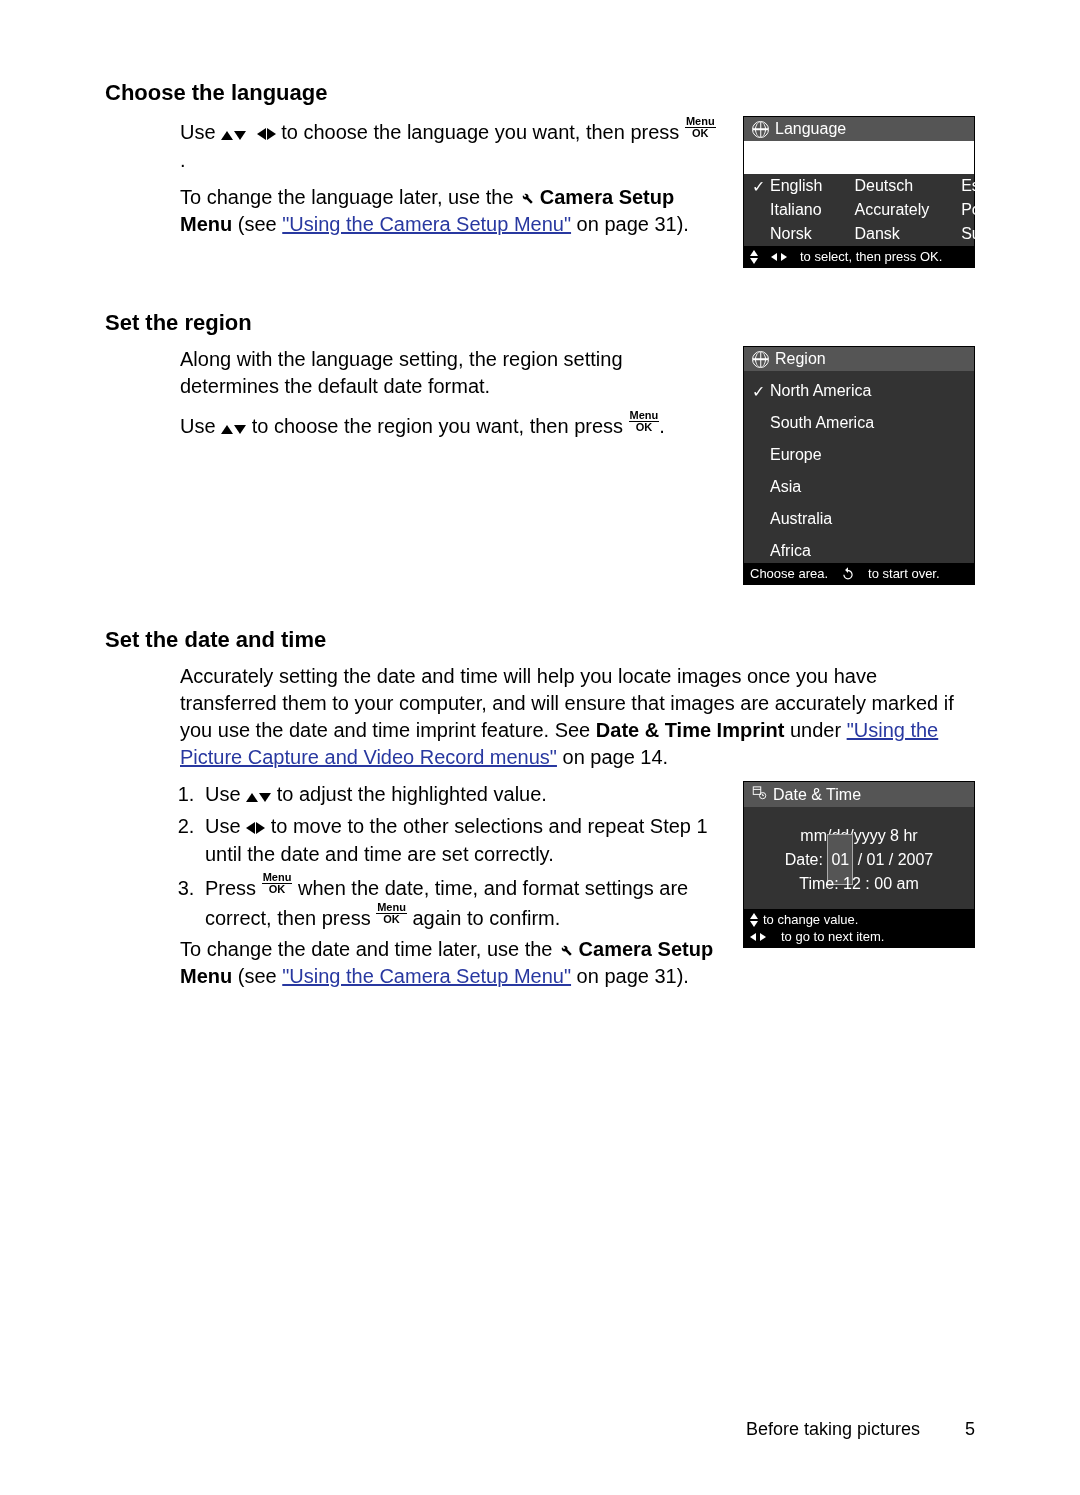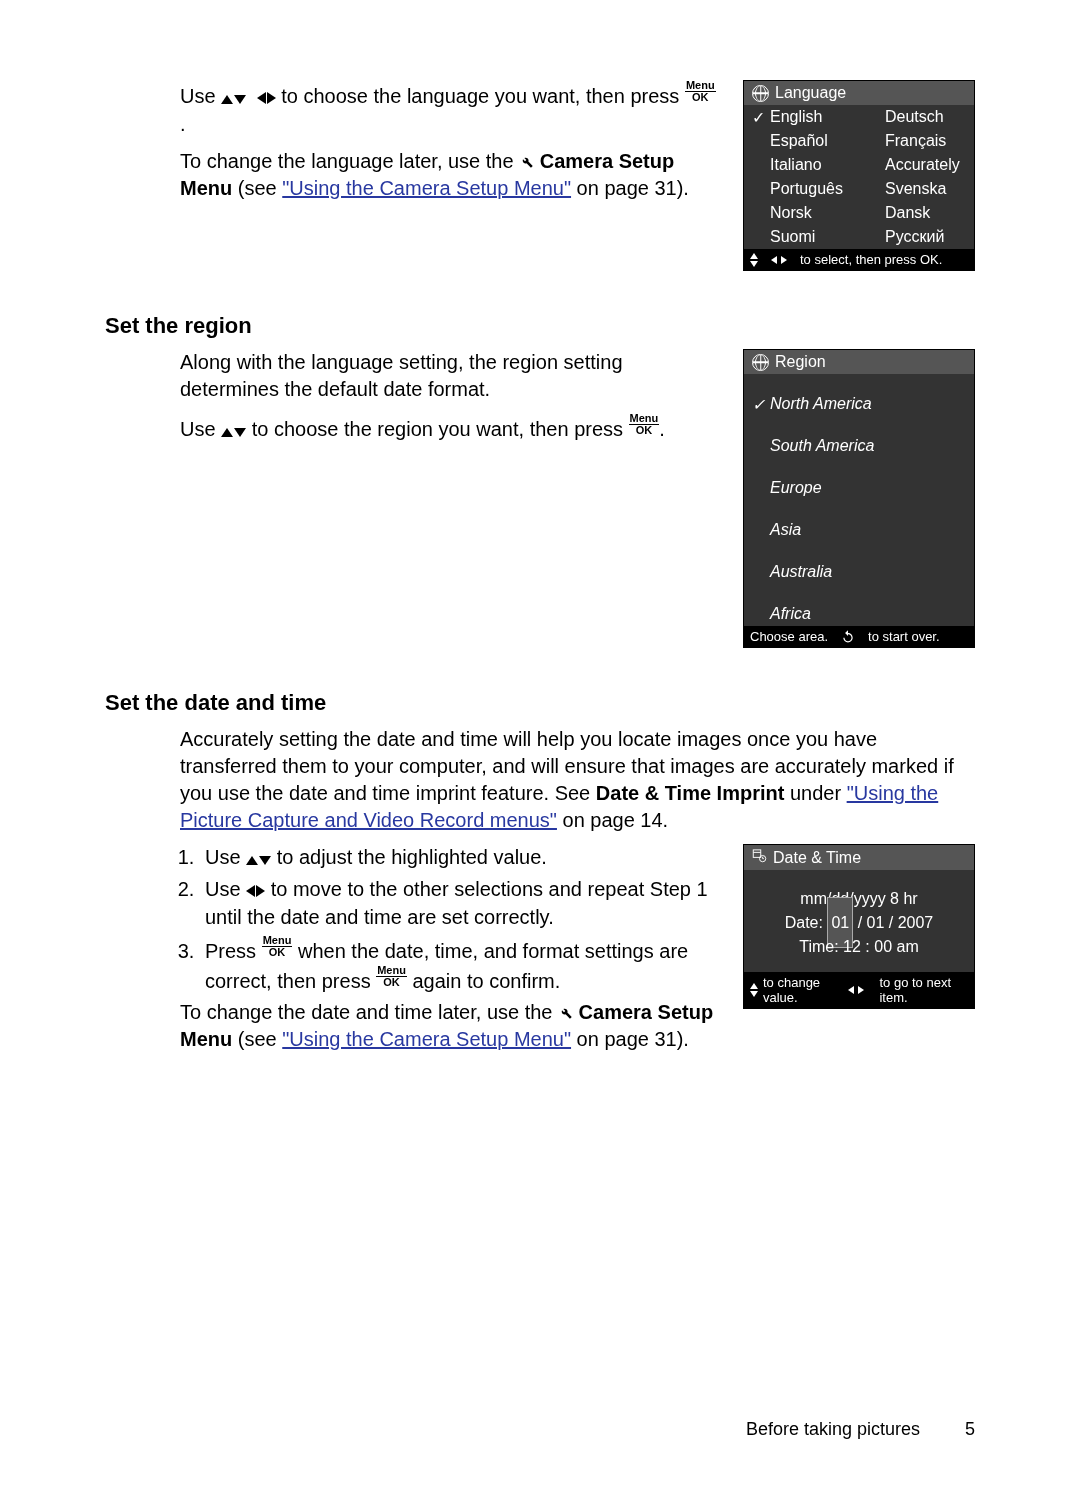--- a/index.html
+++ b/index.html
@@ -40,21 +40,21 @@
     align-self:flex-start;
   }
   .panel-head{
     background:#555;
     padding:3px 8px;
     display:flex;
     align-items:center;
     gap:6px;
   }
   .panel-body{background:#333;}
-  .lang-grid{display:grid;grid-template-columns:1fr 1fr;}
+  .lang-grid{display:grid;grid-template-columns:1fr 1fr 1fr 1fr;margin-top:33px;}
   .lang-cell{padding:3px 6px 3px 26px;position:relative;}
   .lang-cell.sel::before{content:"✓";position:absolute;left:8px;}
   .panel-foot{
     background:#000;
     font-size:13px;
     padding:3px 6px;
     display:flex;
     align-items:center;
     gap:13px;
   }
@@ -65,21 +65,21 @@
   .mini-right{border-top:4px solid transparent;border-bottom:4px solid transparent;border-left:6px solid #fff;}
   .stack-ud{display:inline-flex;flex-direction:column;gap:2px;align-items:center;}
   .globe{display:inline-block;width:15px;height:15px;border:1.5px solid #fff;border-radius:50%;position:relative;}
   .globe::before{content:"";position:absolute;left:50%;top:0;bottom:0;width:1.5px;background:#fff;transform:translateX(-50%);}
   .globe::after{content:"";position:absolute;top:50%;left:0;right:0;height:1.5px;background:#fff;transform:translateY(-50%);}
   .globe .curve{position:absolute;left:2px;right:2px;top:0;bottom:0;border:1.5px solid #fff;border-top:none;border-bottom:none;border-radius:50%;}
   .return-icon svg{width:14px;height:14px;vertical-align:-2px;}
   .clock-icon svg{width:15px;height:15px;}
 
   .region-list{padding:0;}
-  .region-item{padding:21px 6px 3px 26px;position:relative;font-style:italic;}
+  .region-item{padding:11px 6px 3px 26px;position:relative;}
   .region-item.sel::before{content:"✓";position:absolute;left:8px;}
 
   .dt-body{padding:14px 8px 10px 8px;text-align:center;}
   .dt-line{margin:6px 0;}
   .hl{border:1px solid #aaa;padding:16px 3px;background:#555;}
 
   ol.steps{margin:0;padding-left:95px;font-size:20px;line-height:1.35;}
   ol.steps li{margin-bottom:4px;padding-left:5px;}
 
   .footer{
@@ -89,20 +89,21 @@
     font-size:18px;
   }
   .footer .pn{display:inline-block;width:50px;text-align:right;}
 </style>
 </head>
 <body>
 
 <div class="page">
 
   <div class="sect">
+    <h3>Choose the language</h3>
     <div class="two-col">
       <div class="col-text">
         <p>
           <span>Use </span>
           <span class="arrow"><span class="arr-up"></span><span class="arr-down"></span></span>
           <span class="arrow" style="margin-left:5px;"><span class="arr-left"></span><span class="arr-right"></span></span>
           <span> to choose the language you want, then press </span>
           <span class="menu-ok"><span class="m-top">Menu</span><span class="m-bot">OK</span></span><span>.</span>
         </p>
         <p>
@@ -233,21 +234,21 @@
               </svg></span>
           <span>Date &amp; Time</span>
         </div>
         <div class="panel-body dt-body">
           <div class="dt-line">mm/dd/yyyy  8 hr</div>
           <div class="dt-line">
             <span>Date:  </span><span class="hl">01</span><span> / 01 / 2007</span>
           </div>
           <div class="dt-line">Time:  12 : 00  am</div>
         </div>
-        <div class="panel-foot" style="flex-direction:row;align-items:flex-start;gap:2px;">
+        <div class="panel-foot" style="flex-direction:column;align-items:flex-start;gap:2px;">
           <div style="display:flex;align-items:center;gap:5px;">
             <span class="stack-ud">
                 <span class="mini-up"></span>
                 <span class="mini-down"></span>
               </span>
             <span> to change value.</span>
           </div>
           <div style="display:flex;align-items:center;gap:15px;">
             <span class="foot-arrows">
                 <span class="mini-left"></span>

